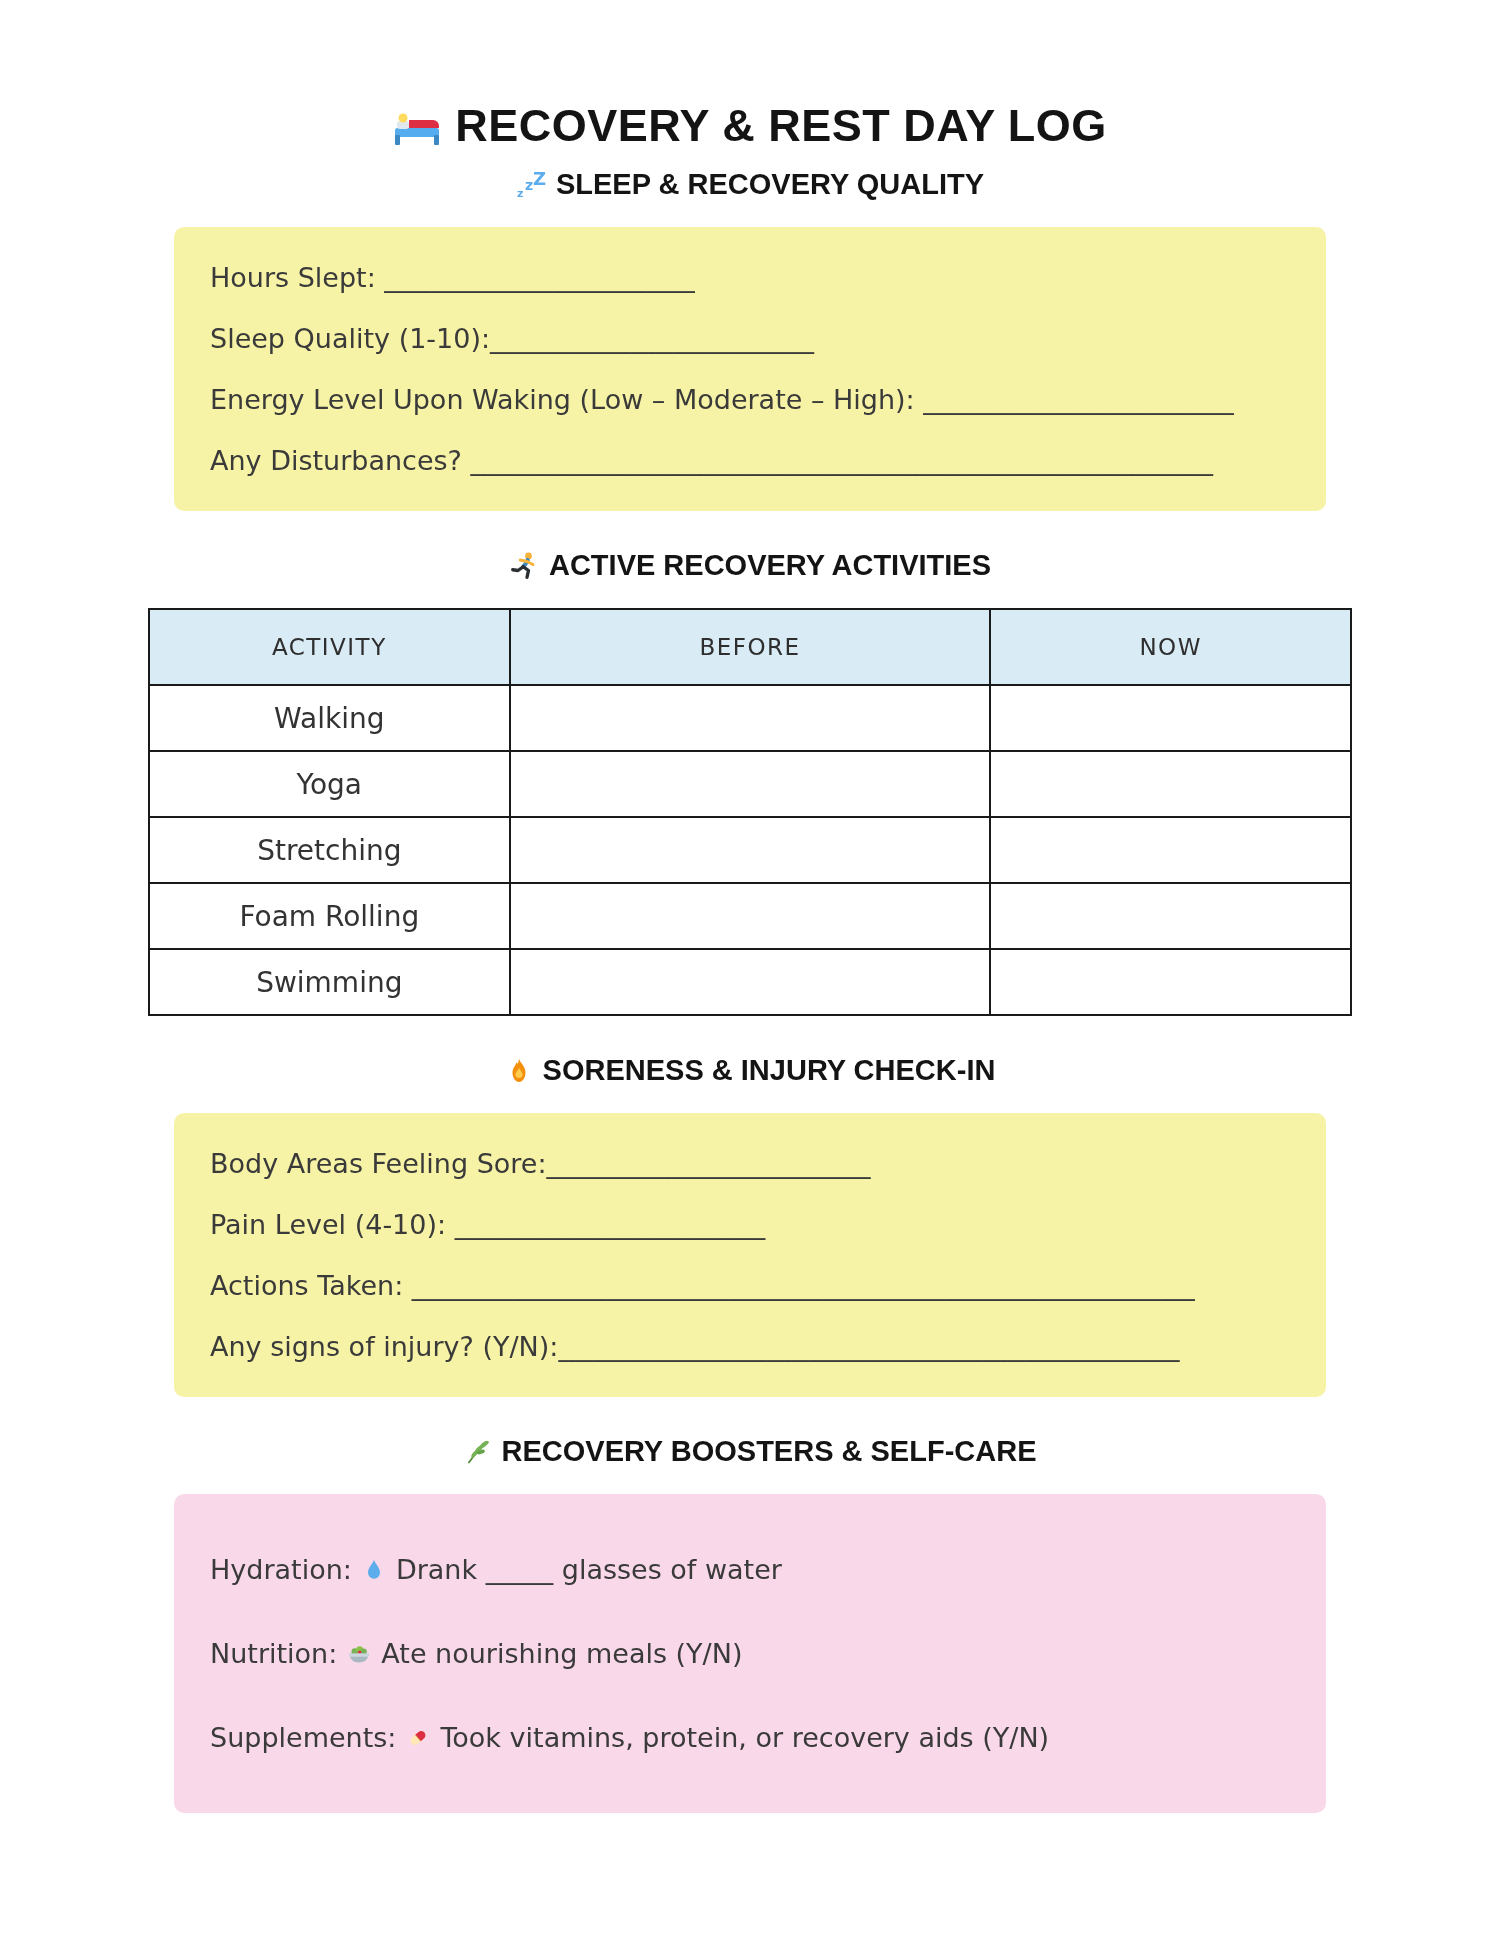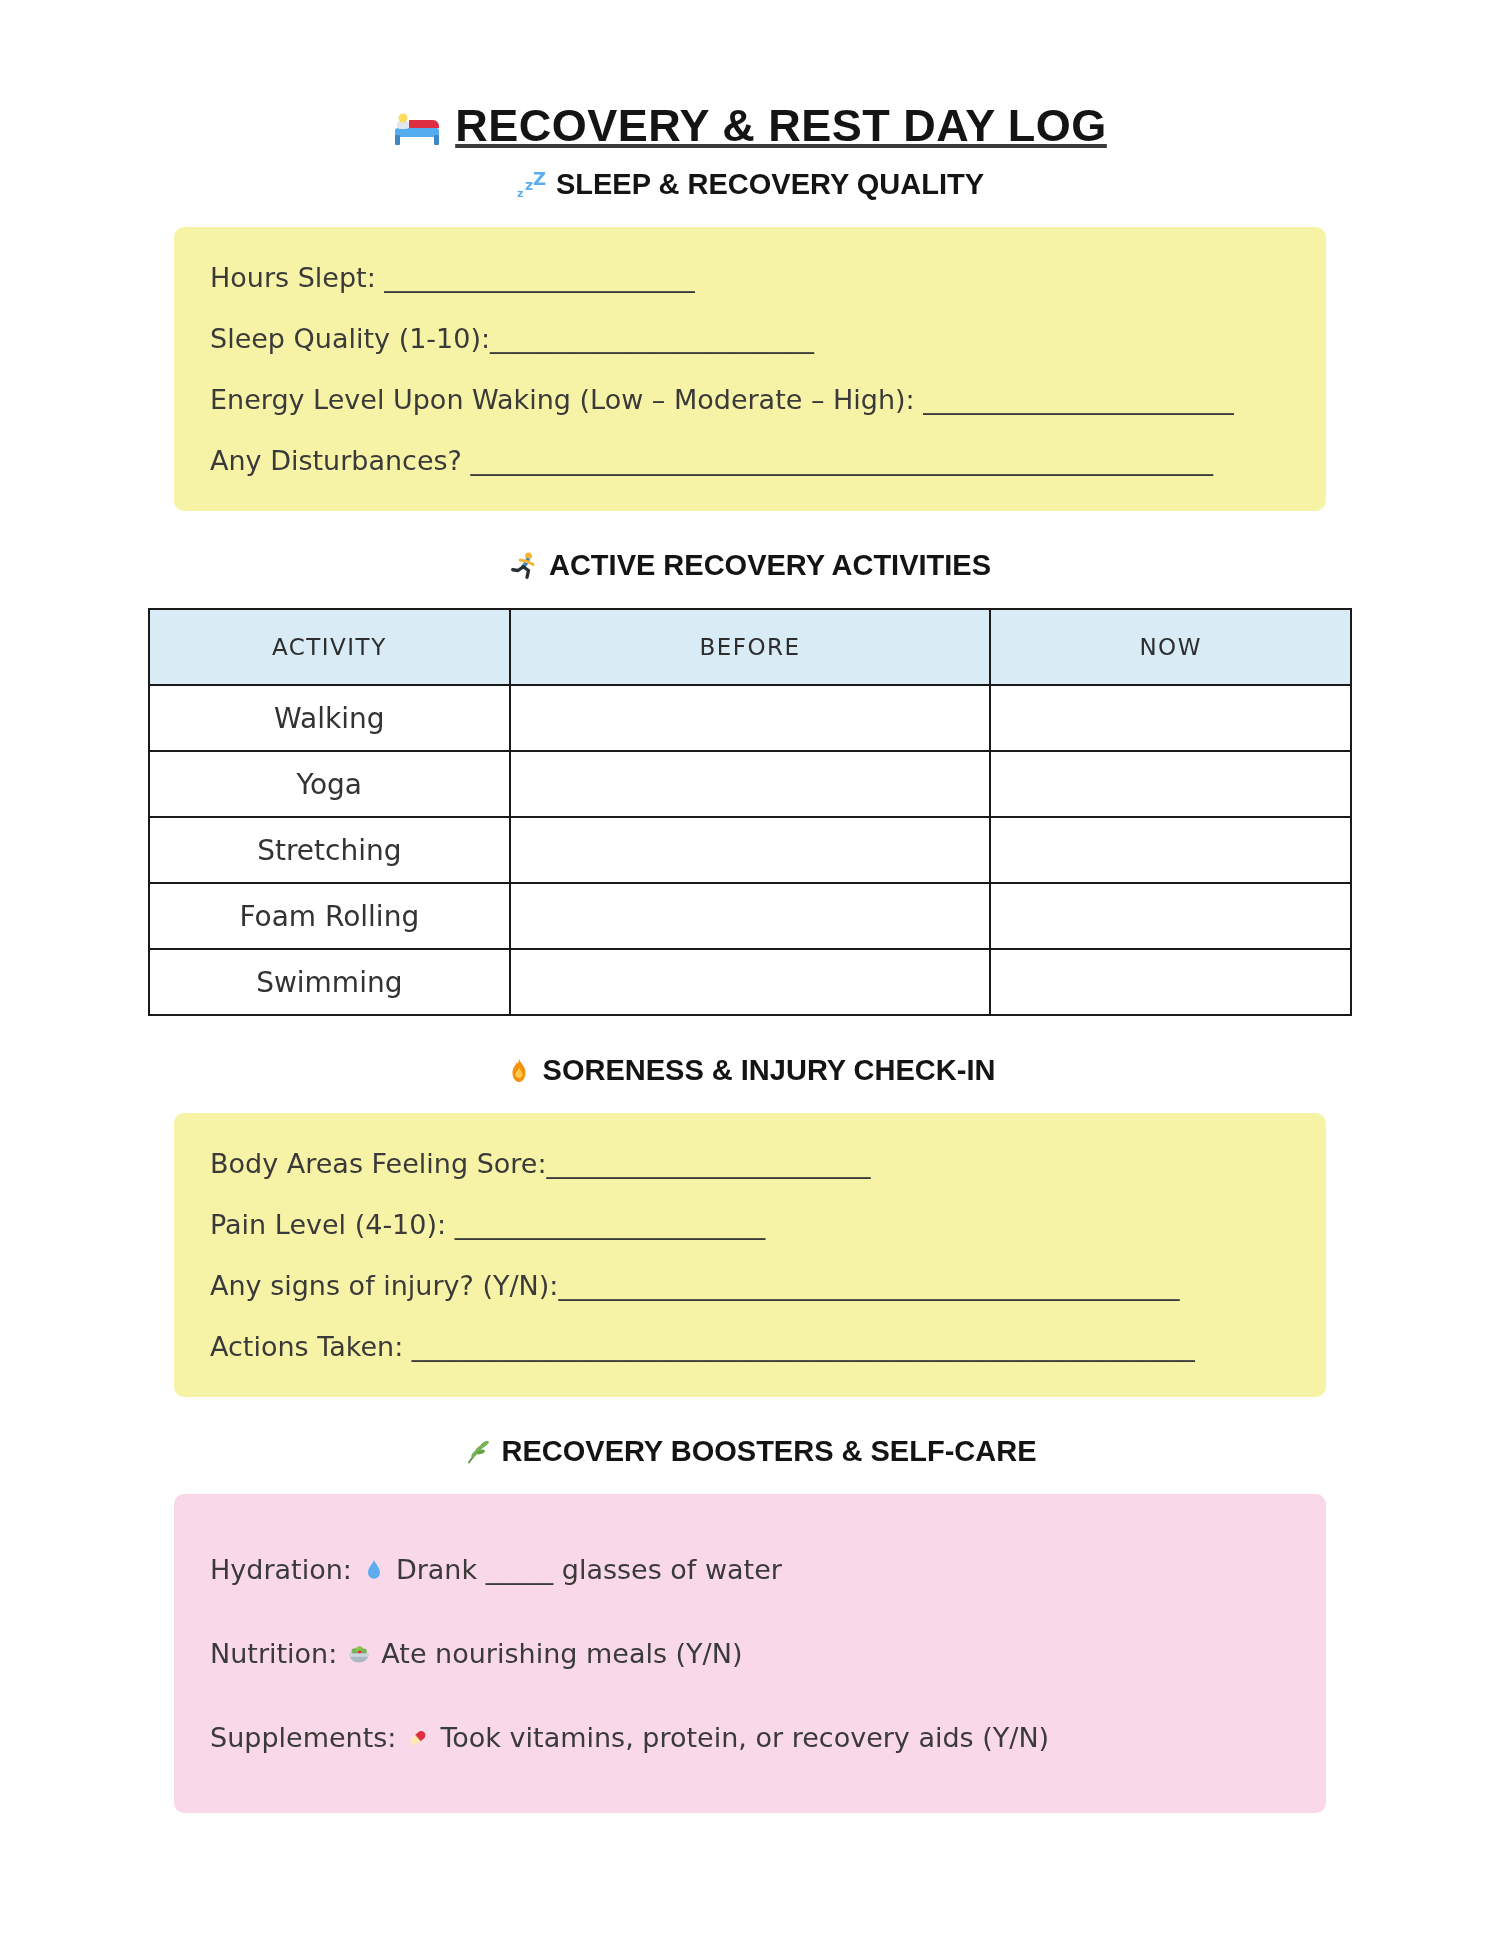--- a/index.html
+++ b/index.html
@@ -6,21 +6,21 @@
   html, body { margin: 0; padding: 0; background: #ffffff; }
   body {
     width: 1500px;
     height: 1941px;
     font-family: "DejaVu Sans", "Liberation Sans", sans-serif;
     color: #3a3a3a;
     overflow: hidden;
   }
   .page { width: 1204px; margin: 0 auto; padding-top: 100px; }
 
-  .title-row { display: flex; align-items: center; justify-content: center; gap: 14px; text-decoration: underline; }
+  .title-row { display: flex; align-items: center; justify-content: center; gap: 14px; }
   .title-row h1 {
     margin: 0;
     font-family: "Liberation Sans", sans-serif;
     font-weight: 800;
     font-size: 45px;
     letter-spacing: 0.5px;
     color: #141414;
   }
 
   .section-heading { display: flex; align-items: center; justify-content: center; gap: 10px; margin-top: 38px; }
@@ -180,22 +180,22 @@
         <path d="M18 2 C19.5 8 25.5 11 26.3 18.5 C27 26 22.5 32 18 32 C13.5 32 9 26 9.7 18.5 C10.3 13 14 11 14.7 6.6 C16.2 8.8 17.2 10 18 2 Z" fill="#F4900C"></path>
         <path d="M18 13.5 C19 17 22.6 18.6 22.6 23.2 A4.7 4.7 0 0 1 13.4 23.2 C13.4 19.3 17 17.7 18 13.5 Z" fill="#FFCC4D"></path>
       </svg>
     </span>
     <h2>SORENESS &amp; INJURY CHECK-IN</h2>
   </div>
 
   <div class="box yellow">
     <p class="line">Body Areas Feeling Sore:________________________</p>
     <p class="line">Pain Level (4-10): _______________________</p>
+    <p class="line">Actions Taken: __________________________________________________________</p>
     <p class="line">Any signs of injury? (Y/N):______________________________________________</p>
-    <p class="line">Actions Taken: __________________________________________________________</p>
   </div>
 
   <div class="section-heading">
     <span class="icon">
       <svg width="28" height="28" viewBox="0 0 40 40">
         <path d="M7 35 C13 26 21 16 34 6" stroke="#5C913B" stroke-width="2.6" fill="none" stroke-linecap="round"></path>
         <ellipse cx="29" cy="9" rx="7" ry="3.2" fill="#77B255" transform="rotate(-38 29 9)"></ellipse>
         <ellipse cx="21" cy="16" rx="6.5" ry="3" fill="#77B255" transform="rotate(-45 21 16)"></ellipse>
         <ellipse cx="15" cy="23" rx="6" ry="2.8" fill="#77B255" transform="rotate(-50 15 23)"></ellipse>
         <ellipse cx="24" cy="20" rx="6" ry="2.8" fill="#64A248" transform="rotate(-18 24 20)"></ellipse>

